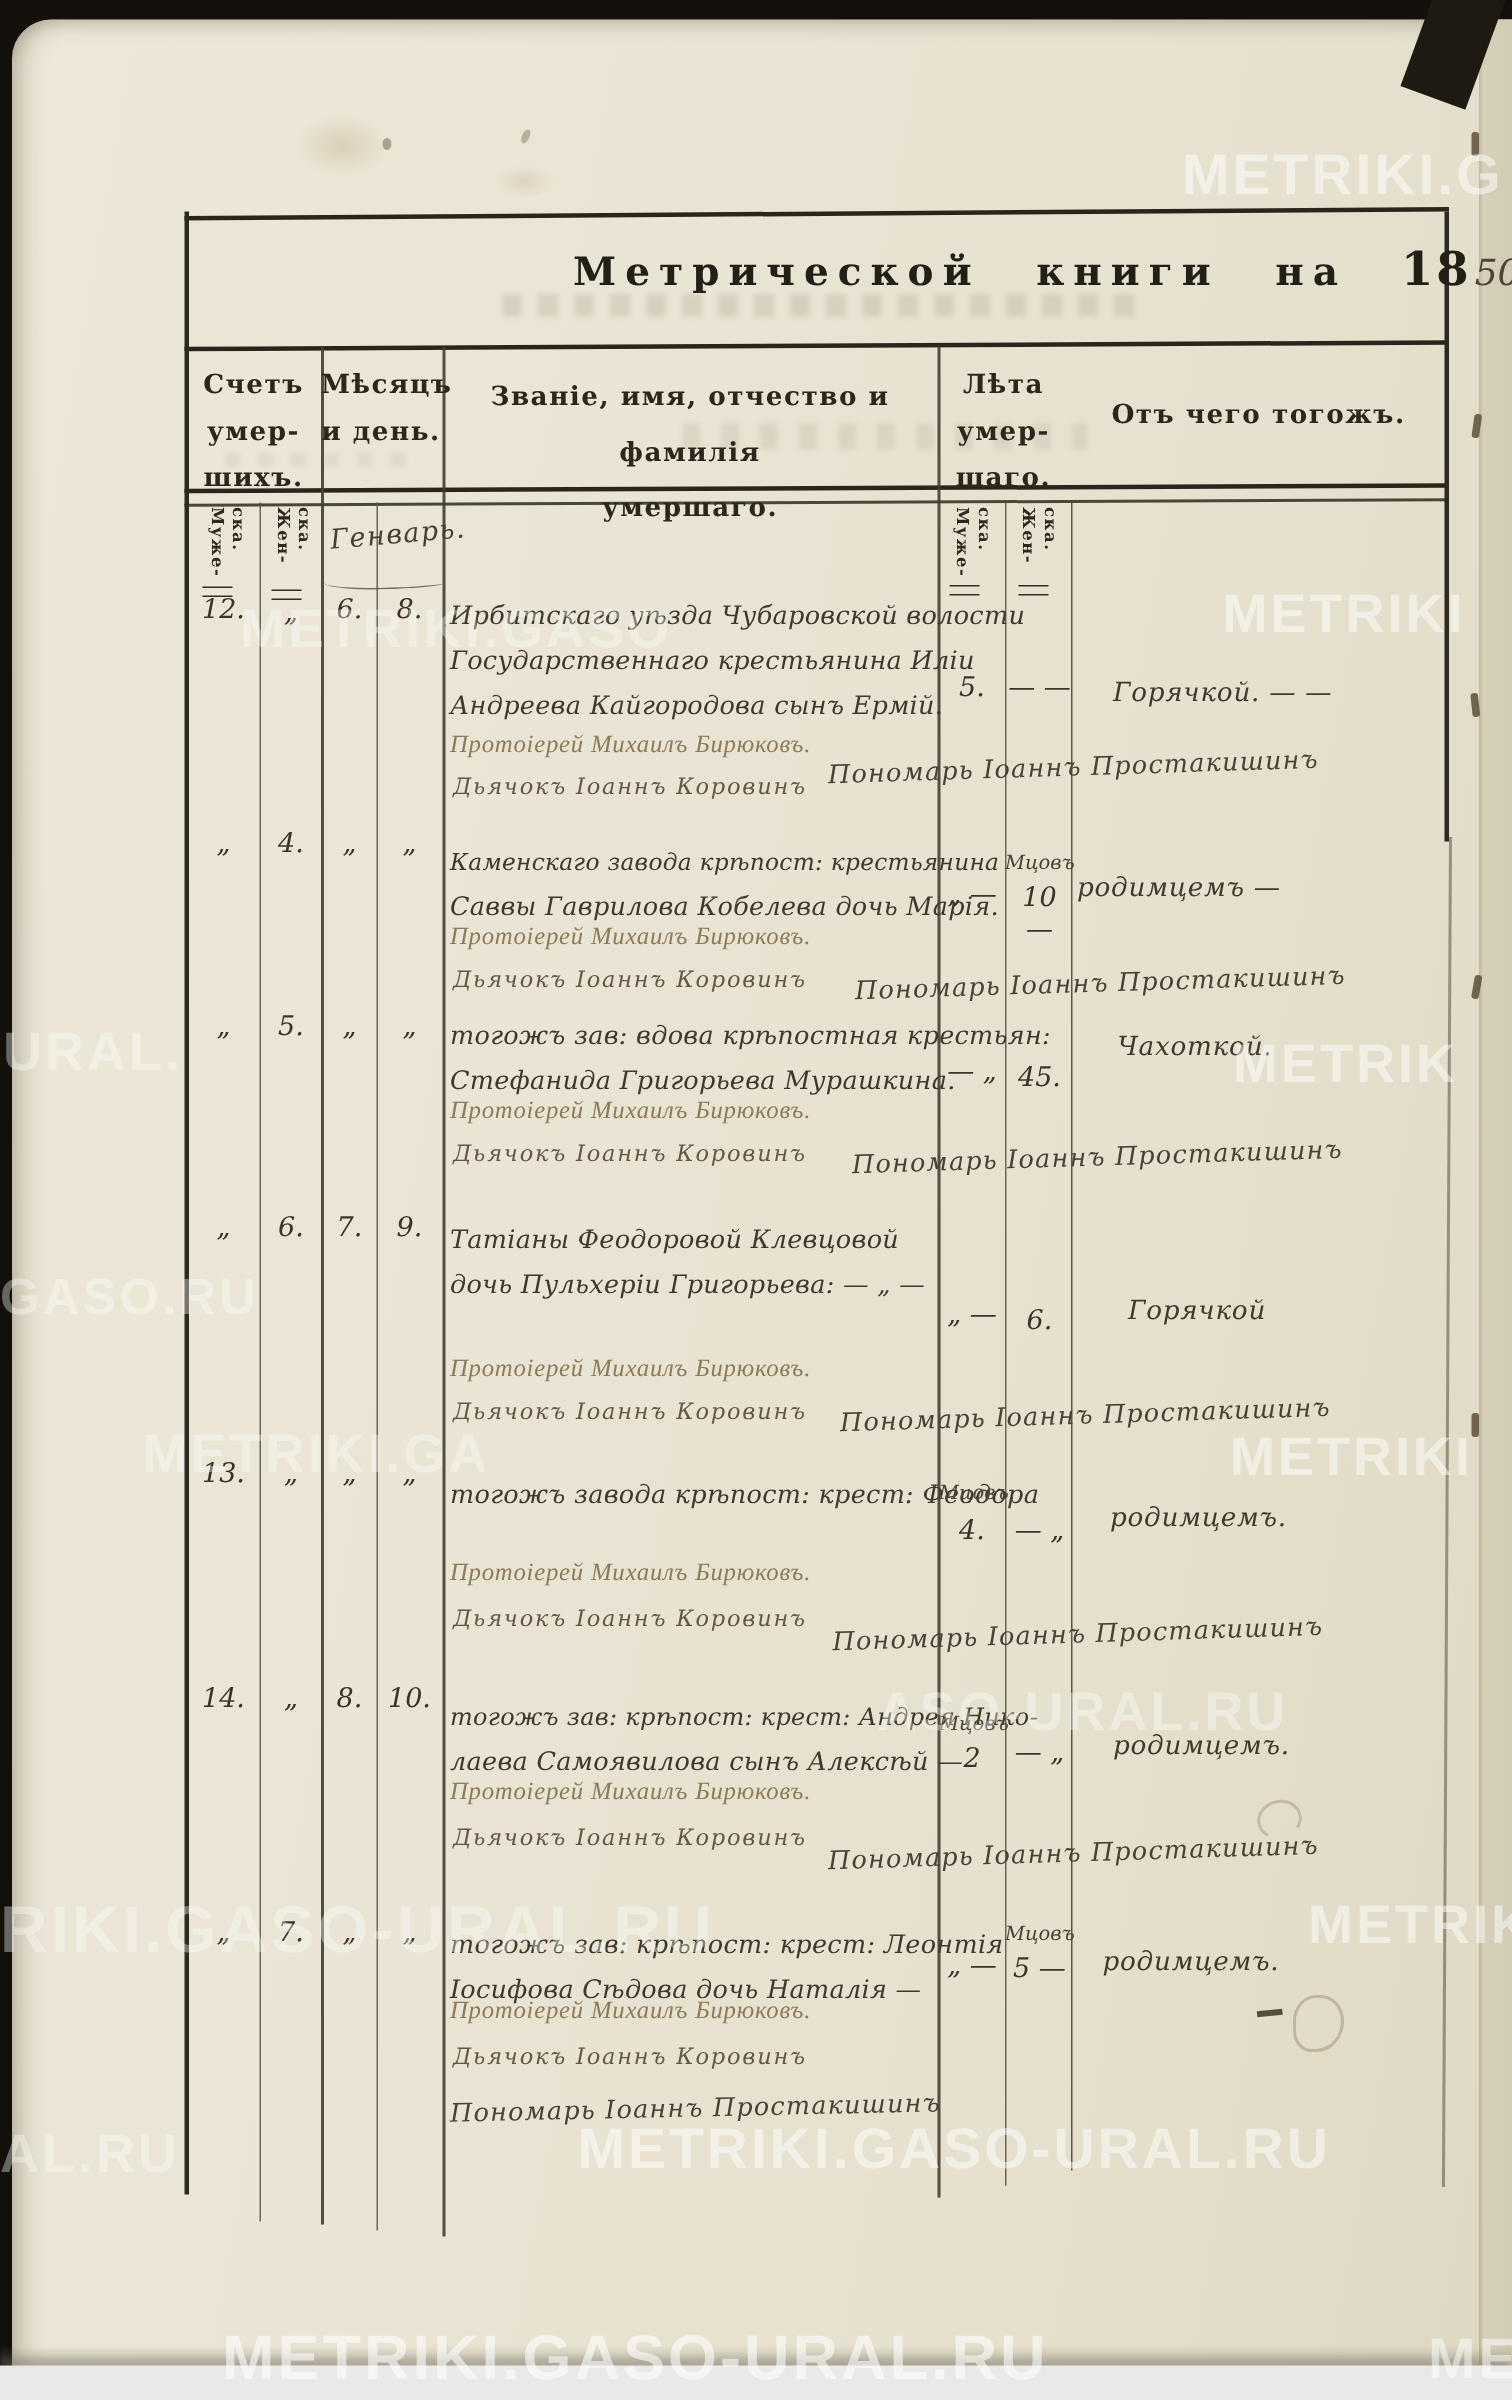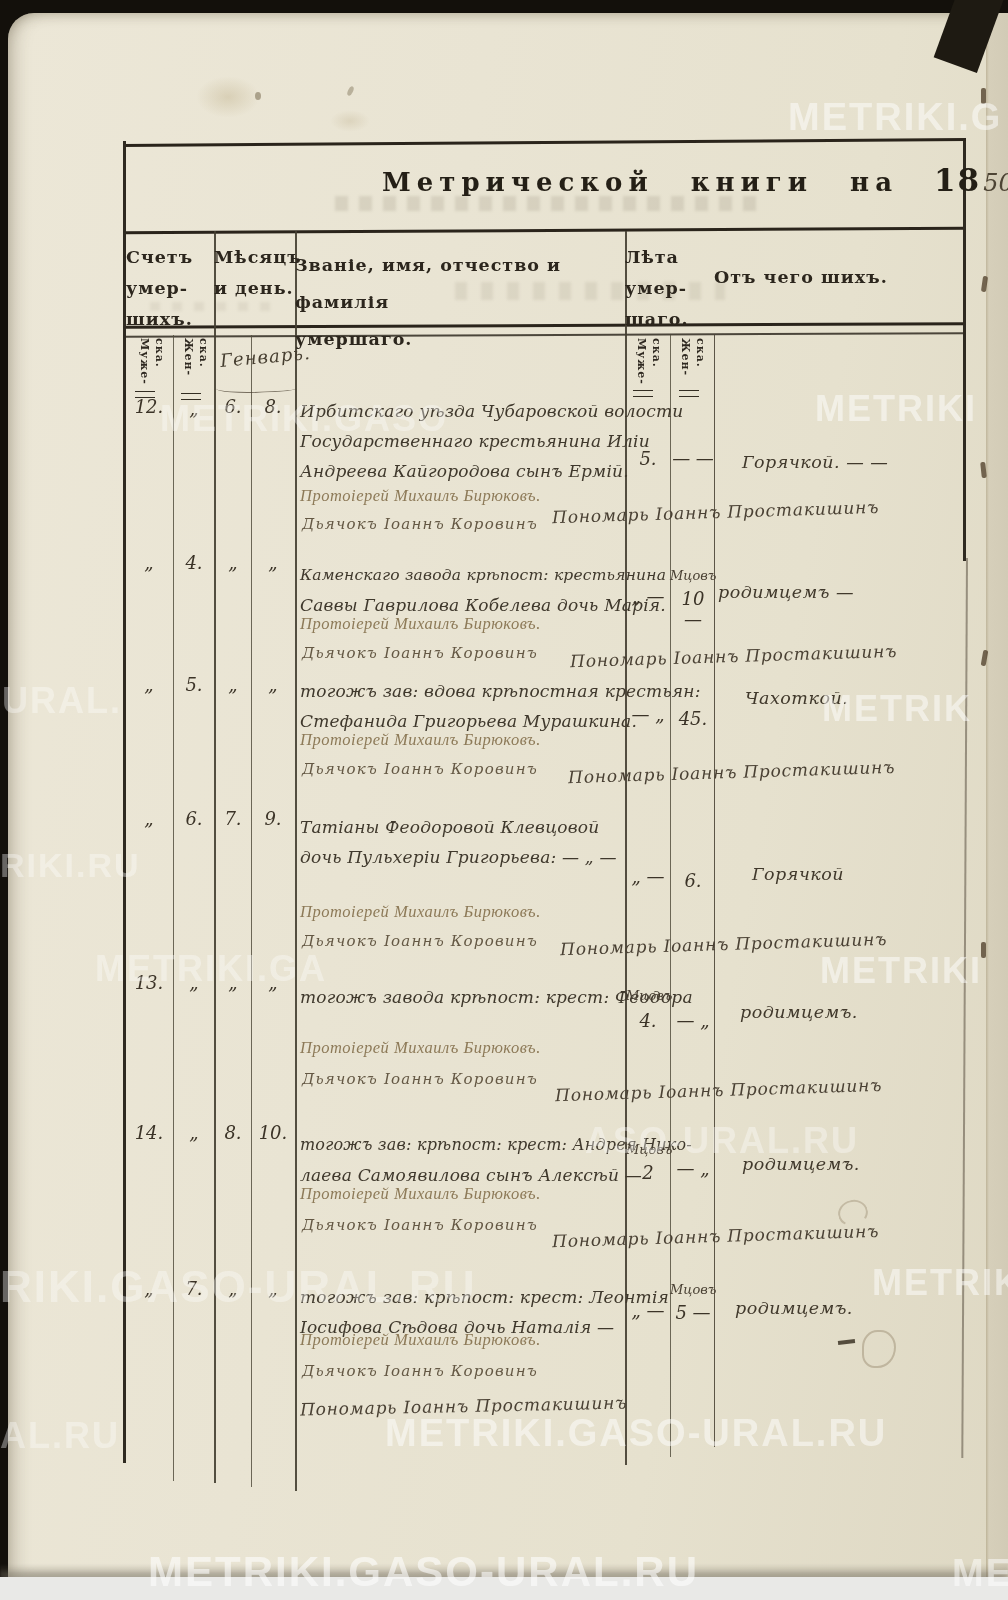--- a/index.html
+++ b/index.html
@@ -69,21 +69,21 @@
   .v5      {left:625px;top:231px;width:1.6px;height:1234px;background:#433d30;opacity:.9;}
   .v6      {left:670px;top:335px;width:1.3px;height:1122px;background:#55503f;opacity:.85;}
   .v7      {left:714px;top:335px;width:1.4px;height:1112px;background:#4c4637;opacity:.9;}
   .v-frt   {left:963px;top:141px;width:2.5px;height:420px;background:#2f2a21;}
   .v-frb   {left:966px;top:558px;width:1.5px;height:900px;background:#6e6656;opacity:.65;transform:rotate(0.3deg);transform-origin:top;}
   
   .title{position:absolute;left:382px;top:162px;white-space:nowrap;display:flex;align-items:baseline;}
   .title .prefix{font-size:26px;font-weight:bold;color:#241f16;letter-spacing:6px;word-spacing:22px;}
   .title .yearp{font-size:31px;font-weight:bold;color:#241f16;letter-spacing:2px;margin-left:36px;}
   .title .yearh{font-size:24px;font-style:italic;color:#4d4434;margin-left:2px;}
-  .hdr{position:absolute;color:#2c261d;font-weight:bold;font-size:17.5px;letter-spacing:1px;text-align:left;line-height:31px;}
+  .hdr{position:absolute;color:#2c261d;font-weight:bold;font-size:17.5px;letter-spacing:1px;text-align:center;line-height:31px;}
   .hdr-count{left:126px;top:242px;width:86px;}
   .hdr-month{left:214px;top:242px;width:80px;}
   .hdr-name {left:295px;top:247px;width:330px;line-height:37px;}
   .hdr-age  {left:625px;top:242px;width:88px;}
   .hdr-cause{left:714px;top:262px;width:250px;}
   
   .vlab{position:absolute;top:338px;height:60px;display:flex;justify-content:center;gap:2px;}
   .vlab span{writing-mode:vertical-rl;font-size:11px;font-weight:bold;letter-spacing:1px;color:#2e2820;line-height:1.15;}
   .vl-cm{left:131px;width:40px;}
   .vl-cf{left:178px;width:34px;}
@@ -174,21 +174,21 @@
 <div class="hdr hdr-name">
   <div>Званіе, имя, отчество и фамилія</div>
   <div>умершаго.</div>
 </div>
 <div class="hdr hdr-age">
   <div>Лѣта</div>
   <div>умер-</div>
   <div>шаго.</div>
 </div>
 <div class="hdr hdr-cause">
-  <div>Отъ чего шихъ.</div>
+  <div>Отъ чего тогожъ.</div>
 </div>
 
 <div class="vlab vl-cm">
   <span>Муже-</span>
   <span>ска.</span>
 </div>
 <div class="vlab vl-cf">
   <span>Жен-</span>
   <span>ска.</span>
 </div>
@@ -329,21 +329,21 @@
   <span class="clergy2" style="top:90px;">Дьячокъ Іоаннъ Коровинъ</span>
 </div>
 
 <div class="footer-ponomar">Пономарь Іоаннъ Простакишинъ</div>
 
 <div class="wm wm-a" style="left:788px;top:96px;font-size:38px;">METRIKI.G</div>
 <div class="wm wm-a" style="left:815px;top:388px;font-size:36px;">METRIKI</div>
 <div class="wm wm-b" style="left:160px;top:398px;font-size:36px;">METRIKI.GASO</div>
 <div class="wm wm-b" style="left:2px;top:680px;font-size:36px;">URAL.</div>
 <div class="wm wm-a" style="left:822px;top:688px;font-size:36px;">METRIK</div>
-<div class="wm wm-b" style="left:0;top:846px;font-size:34px;">RIKI.RU</div>
+<div class="wm wm-b" style="left:0;top:846px;font-size:34px;">GASO.RU</div>
 <div class="wm wm-b" style="left:95px;top:948px;font-size:36px;">METRIKI.GA</div>
 <div class="wm wm-a" style="left:820px;top:950px;font-size:36px;">METRIKI</div>
 <div class="wm wm-b" style="left:585px;top:1120px;font-size:36px;">ASO-URAL.RU</div>
 <div class="wm wm-b" style="left:0;top:1262px;font-size:44px;">RIKI.GASO-URAL.RU</div>
 <div class="wm wm-a" style="left:872px;top:1262px;font-size:36px;">METRIKI.G</div>
 <div class="wm wm-a" style="left:385px;top:1412px;font-size:38px;">METRIKI.GASO-URAL.RU</div>
 <div class="wm wm-b" style="left:0;top:1415px;font-size:36px;">AL.RU</div>
 <div class="wm wm-c" style="left:148px;top:1548px;font-size:42px;">METRIKI.GASO-URAL.RU</div>
 <div class="wm wm-a" style="left:952px;top:1552px;font-size:38px;">MET</div>
 

